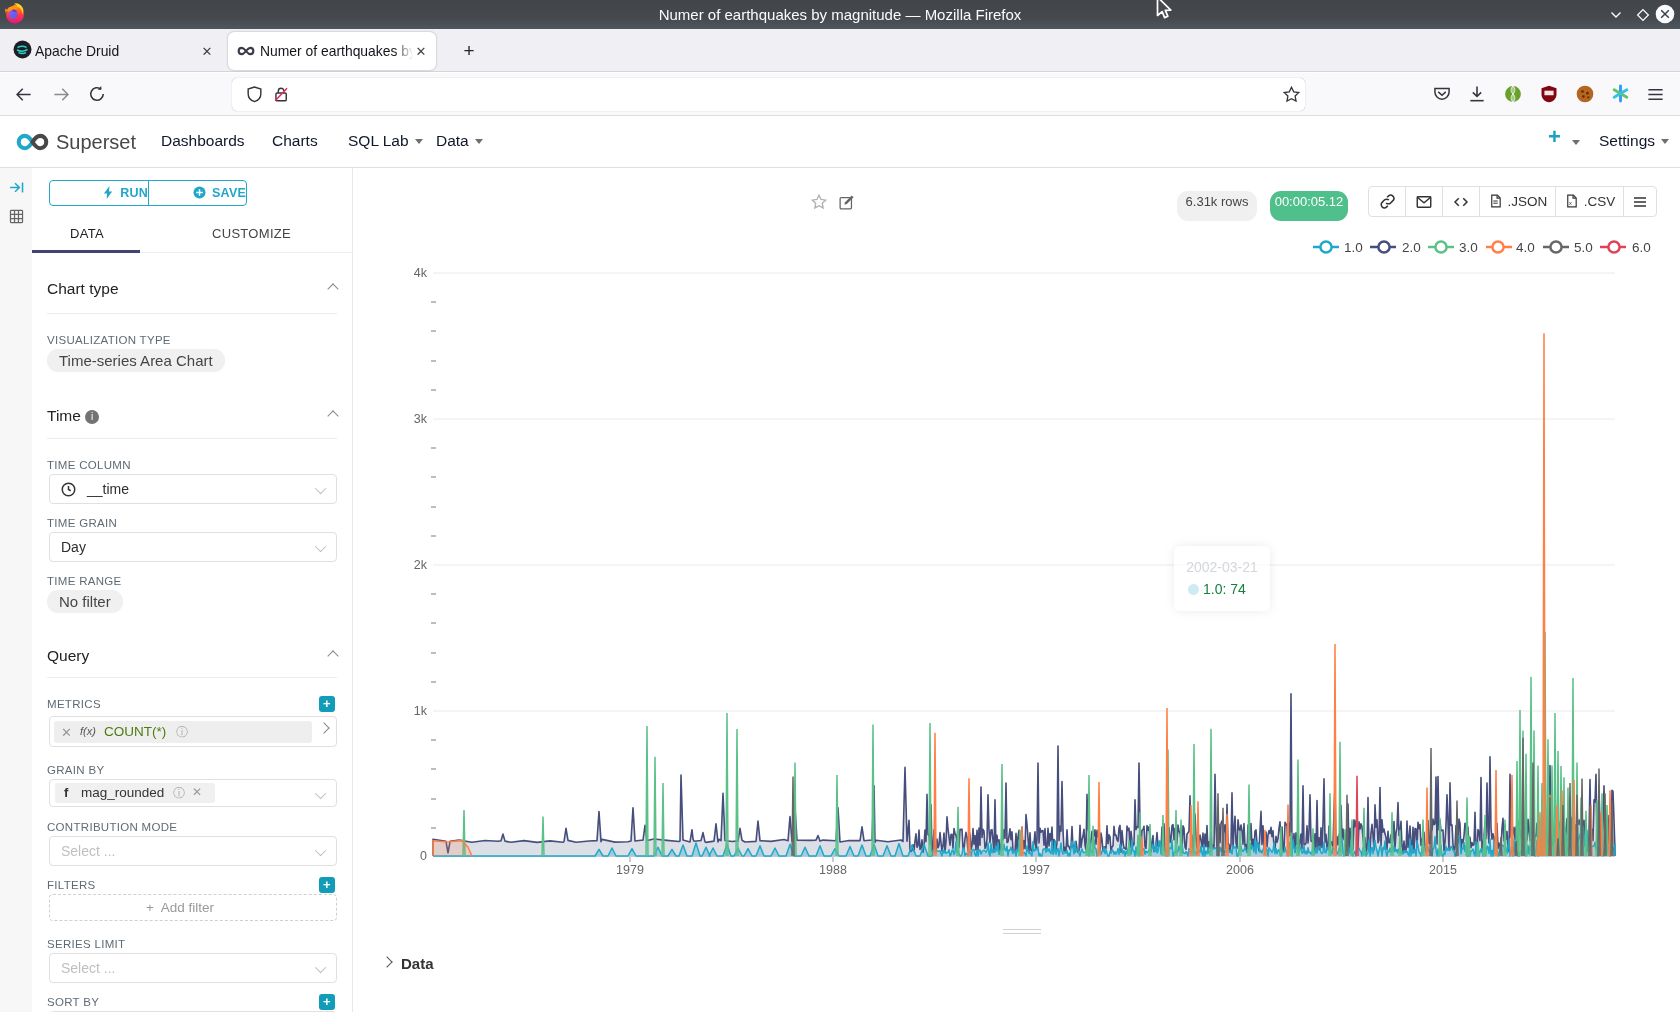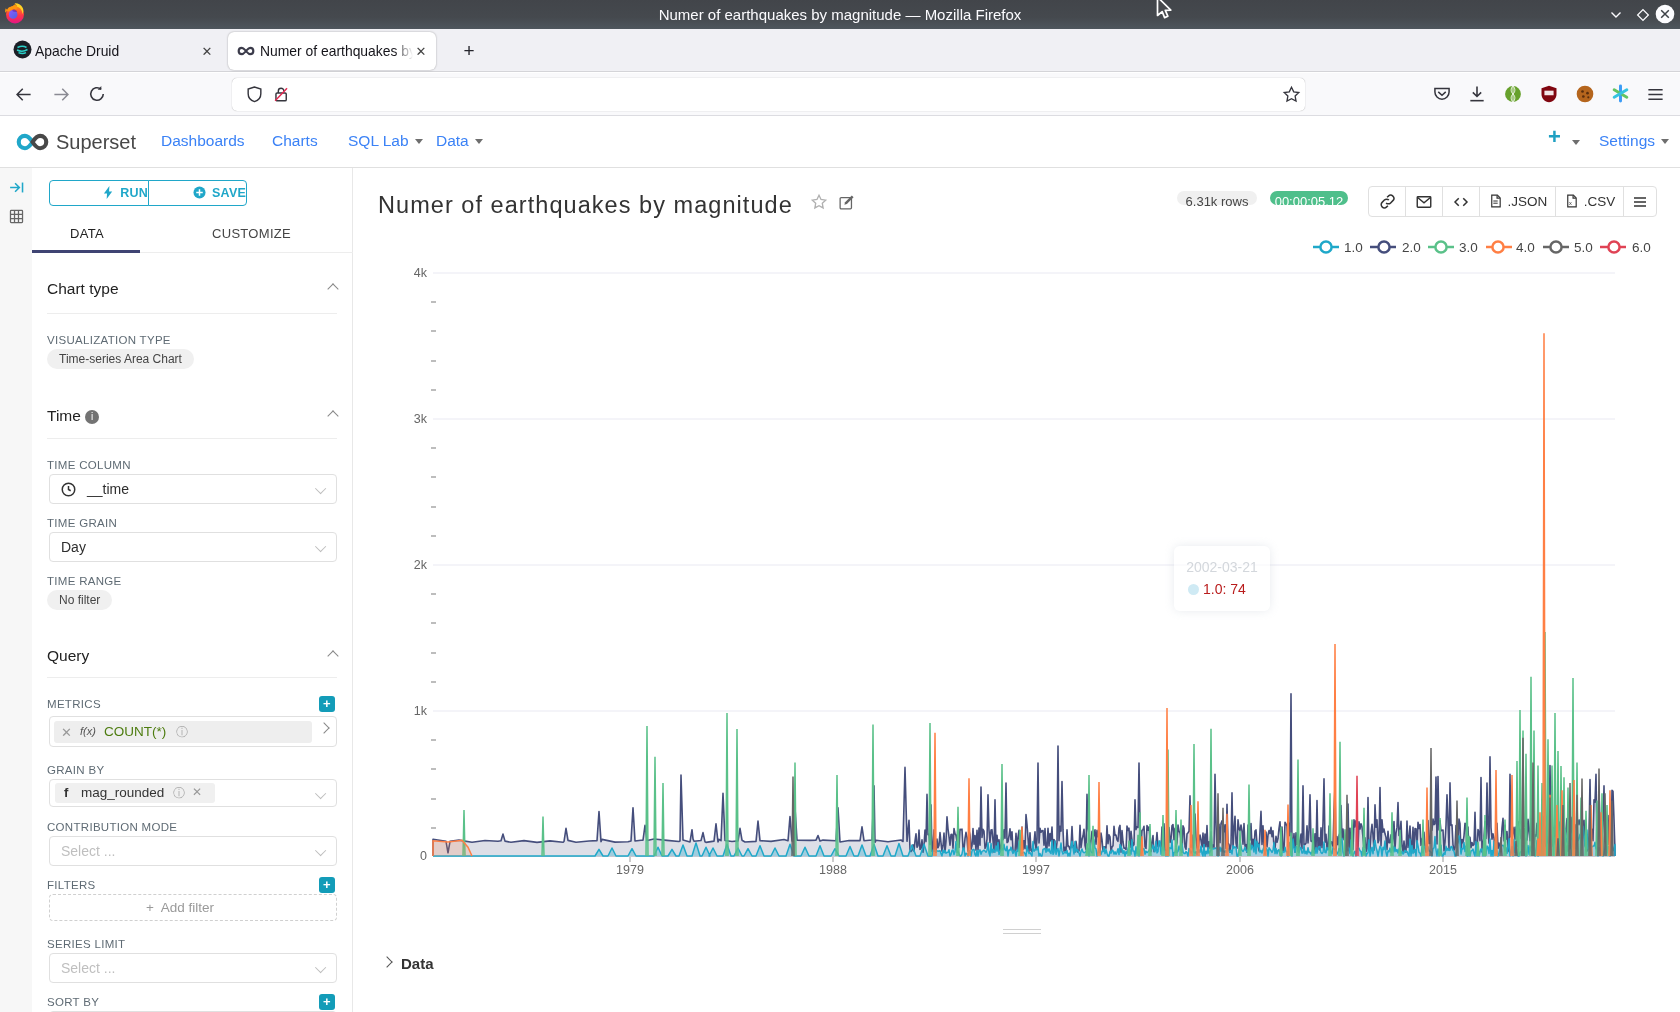--- a/index.html
+++ b/index.html
@@ -27,21 +27,21 @@
 
   
   #navbar { position:absolute; left:0; top:73px; width:1680px; height:43px; background:#f9f9fb; border-bottom:1px solid #ddddе2; }
   #navbar { border-bottom:1px solid #dcdce1; }
   #urlbox { position:absolute; left:232px; top:5px; width:1073px; height:33px; background:#ffffff; border-radius:5px; box-shadow:0 0 1px rgba(0,0,0,.4); }
   #urlbox .url { position:absolute; left:62px; top:8px; font-size:14.2px; color:#5b5b66; white-space:nowrap; overflow:hidden; width:936px; letter-spacing:0.02px; }
   #urlbox .url b { color:#15141a; font-weight:400; }
 
   
   #ssnav { position:absolute; left:0; top:116px; width:1680px; height:52px; background:#ffffff; border-bottom:1px solid #e0e0e0; }
-  .ssmenu { position:absolute; top:16px; font-size:15.5px; color:#3b82f6; }
+  .ssmenu { position:absolute; top:16px; font-size:15.5px; color:#0f172a; }
   .caret { display:inline-block; width:0; height:0; border-left:4px solid transparent; border-right:4px solid transparent; border-top:5px solid #6e6e6e; margin-left:6px; vertical-align:2px; }
 
   
   #leftrail { position:absolute; left:0; top:168px; width:32px; height:844px; background:#f7f7f7; }
   #ctlpanel { position:absolute; left:32px; top:168px; width:321px; height:844px; background:#fff; border-right:1px solid #e8e8e8; }
 
   .btngroup { position:absolute; left:17px; top:12px; width:198px; height:26px; }
   .btngroup .b { position:absolute; top:0; height:26px; border:1px solid #20a7c9; color:#20a7c9; font-size:12.5px; font-weight:700; text-align:right; line-height:24px; letter-spacing:.2px; background:#fff; }
   .btngroup .b1 { left:0; width:100px; border-radius:4px 0 0 4px; }
   .btngroup .b2 { left:99px; width:99px; border-radius:0 4px 4px 0; }
@@ -50,43 +50,43 @@
   .ptabs .t1 { position:absolute; left:38px; top:8px; font-size:13px; color:#222; letter-spacing:.3px;}
   .ptabs .t2 { position:absolute; left:180px; top:8px; font-size:13px; color:#454545; letter-spacing:.3px;}
   .ptabs .ink { position:absolute; left:0; top:32px; width:108px; height:3px; background:#3f4473; }
 
   .sechead { position:absolute; font-size:15.5px; color:#222; }
   .seccaret { position:absolute; right:0; top:5px; width:8px; height:8px; border-left:1.6px solid #878787; border-top:1.6px solid #878787; transform:rotate(45deg); }
   .lbl { font-size:11.5px; color:#5f6b74; letter-spacing:.3px; margin-bottom:5px; }
   .selbox { position:absolute; height:30px; border:1px solid #e0e0e0; border-radius:4px; background:#fff; font-size:14px; color:#2e2e2e; }
   .selbox .ph { color:#bfbfbf; }
   .selcaret { position:absolute; right:10px; top:11px; width:8px; height:8px; border-left:1.4px solid #bdbdbd; border-bottom:1.4px solid #bdbdbd; transform:rotate(-45deg) translateY(-2px); }
-  .pill { display:inline-block; background:#f0f0f0; border-radius:11px; font-size:12px; color:#454545; padding:3px 12px; }
+  .pill { display:inline-block; background:#f0f0f0; border-radius:11px; font-size:15px; color:#454545; padding:3px 12px; }
   .plus { position:absolute; right:0; top:-2px; width:16px; height:16px; background:#139cb8; border-radius:3px; color:#fff; font-size:13px; line-height:15px; text-align:center; font-weight:700;}
 
   
   #charthdr { position:absolute; left:353px; top:168px; width:1327px; height:64px; background:#fff; }
   #ctitle { position:absolute; left:25px; top:24px; font-size:23.5px; color:#333; letter-spacing:1.05px; }
-  .rowpill { position:absolute; top:23px; height:14px; border-radius:11px; font-size:13px; line-height:22px; text-align:center; }
+  .rowpill { position:absolute; top:23px; height:30px; border-radius:11px; font-size:13px; line-height:22px; text-align:center; }
   #toolgrp { position:absolute; left:1015px; top:18px; width:289px; height:31px; border:1px solid #e0e0e0; border-radius:4px; background:#fff; }
   #toolgrp .tseg { position:absolute; top:0; height:29px; border-right:1px solid #e0e0e0; color:#333; font-size:13.5px; text-align:center; line-height:29px; }
 
   
   #southpanel { position:absolute; left:353px; top:925px; width:1327px; height:87px; background:#fff; }
   .dragbar { position:absolute; left:650px; top:4px; width:38px; height:7px; }
   .dragbar i { display:block; height:1px; background:#d0d0d0; margin-bottom:3px; }
   #dataHdr { position:absolute; left:48px; top:30px; font-size:15px; font-weight:700; color:#333; }
   #dataHdr .chev { position:absolute; left:-18px; top:3px; width:8px; height:8px; border-right:1.8px solid #555; border-top:1.8px solid #555; transform:rotate(45deg); }
 
   
   #chartsvg { display:block; }
   
   #ttip { position:absolute; left:1174px; top:546px; width:96px; height:65px; background:rgba(255,255,255,.6); border-radius:6px; box-shadow:0 0 10px rgba(205,210,220,.45); }
   #ttip .d1 { position:absolute; left:0; right:0; top:13px; text-align:center; color:#d3d7dc; font-size:14px; }
-  #ttip .d2 { position:absolute; left:14px; top:35px; color:#b91c1c; font-size:14px; }
+  #ttip .d2 { position:absolute; left:14px; top:35px; color:#15803d; font-size:14px; }
   #ttip .dot { display:inline-block; width:11px; height:11px; border-radius:6px; background:#cfeaf4; vertical-align:-1px; margin-right:4px;}
 </style>
 </head>
 <body>
 <div id="page">
 
   <div id="titlebar">
     <svg class="abs" style="left:4px;top:2px" width="22" height="23" viewBox="0 0 24 25">
       <defs>
         <linearGradient id="fxb" x1="0" y1="0" x2="0" y2="1">
@@ -302,21 +302,20 @@
       <div class="lbl abs" style="left:15px;top:770px;width:288px;">SERIES LIMIT</div>
       <div class="selbox abs" style="left:17px;top:785px;width:288px;">
         <span class="abs ph" style="left:11px;top:6px;">Select ...</span>
         <div class="selcaret"></div>
       </div>
       <div class="lbl abs" style="left:15px;top:828px;width:288px;">SORT BY<div class="plus">+</div></div>
       <div class="selbox abs" style="left:17px;top:843px;width:288px;"></div>
   </div>
 
   <div id="charthdr">
-    <div id="ctitle">Numer of earthquakes by magnitude</div>
     <svg class="abs" style="left:457px;top:25px" width="18" height="18" viewBox="0 0 24 24">
         <path d="M12 3l2.7 5.6 6.2.9-4.5 4.3 1.1 6.1L12 17l-5.5 2.9 1.1-6.1L3.1 9.5l6.2-.9z" fill="none" stroke="#b0b0b0" stroke-width="1.8"></path>
       </svg>
     <svg class="abs" style="left:485px;top:26px" width="17" height="17" viewBox="0 0 24 24">
         <rect x="3" y="5" width="16" height="16" rx="1.5" fill="none" stroke="#666" stroke-width="1.8"></rect>
         <path d="M9 15l1-3.5L19.5 2 22 4.5 12.5 14z" fill="#666"></path>
       </svg>
     <div class="rowpill" style="left:824px; width:80px; background:#f0f0f0; color:#464646;">6.31k rows</div>
     <div class="rowpill" style="left:917px; width:78px; background:#4fbf8b; color:#fff;">00:00:05.12</div>
     <div id="toolgrp">

